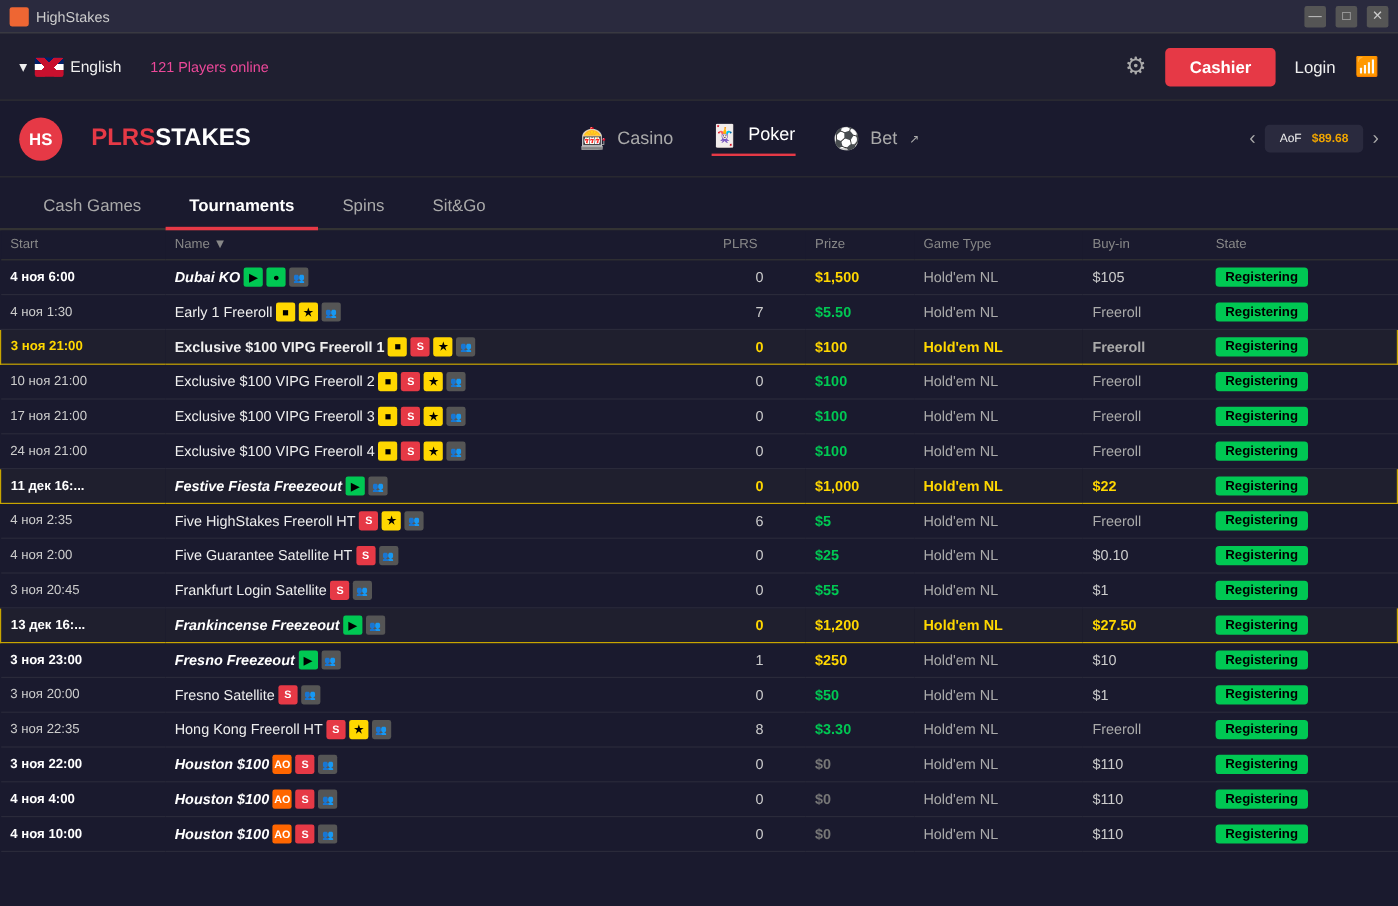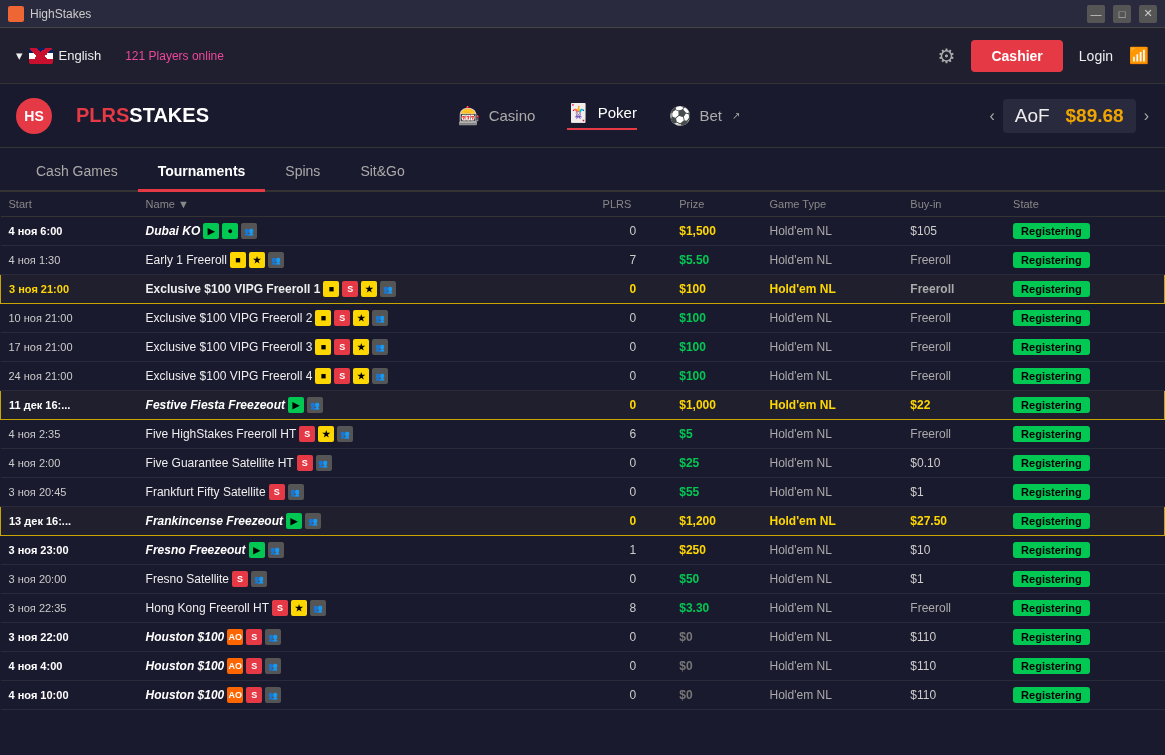--- a/index.html
+++ b/index.html
@@ -177,21 +177,21 @@
     .nav-arrow {
       color: #aaa;
       font-size: 16px;
       cursor: pointer;
     }
     .account-label {
       background: #2a2a3e;
       padding: 6px 12px;
       border-radius: 4px;
       color: #eee;
-      font-size: 19px;
+      font-size: 10px;
     }
     .balance {
       color: #f0a500;
       font-weight: bold;
     }
 
     
     .tabs-bar {
       background: #1a1a2e;
       height: 44px;
@@ -562,21 +562,21 @@
             <td class="td-plrs">0</td>
             <td class="td-prize">$25</td>
             <td class="td-gametype">Hold'em NL</td>
             <td class="td-buyin">$0.10</td>
             <td><span class="state-badge">Registering</span></td>
           </tr>
           <tr>
             <td class="td-start">3 ноя 20:45</td>
             <td>
               <div class="icons-cell">
-                <span class="td-name">Frankfurt Fifty Satellite</span>
+                <span class="td-name">Frankfurt Login Satellite</span>
                 <span class="icon-badge red">S</span>
                 <span class="icon-badge gray" style="font-size: 8px;">👥</span>
               </div>
             </td>
             <td class="td-plrs">0</td>
             <td class="td-prize">$55</td>
             <td class="td-gametype">Hold'em NL</td>
             <td class="td-buyin">$1</td>
             <td><span class="state-badge">Registering</span></td>
           </tr>

